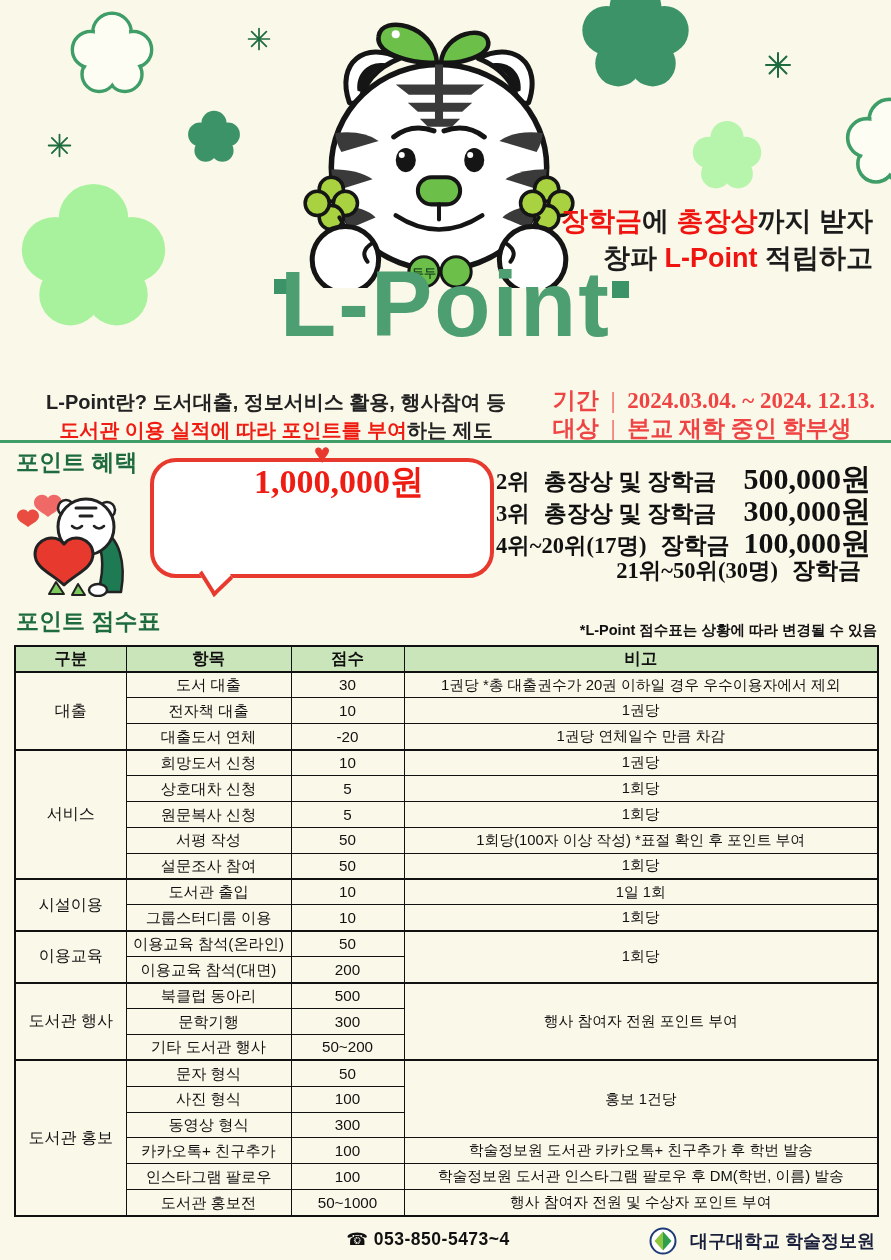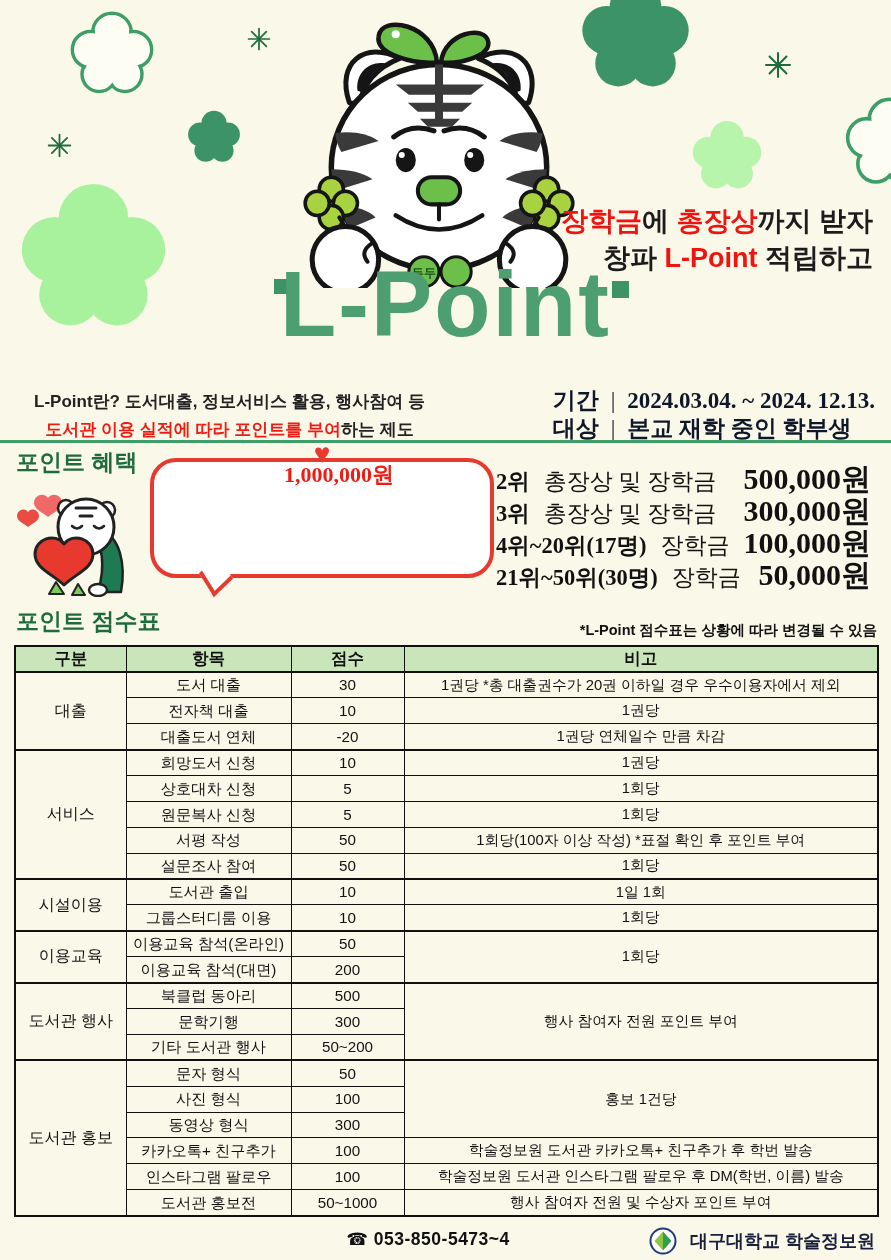--- a/index.html
+++ b/index.html
@@ -18,57 +18,57 @@
   }
   .slogan {
     position:absolute; top:203px; right:18px; text-align:right;
     font-size:27px; font-weight:800; line-height:37px; color:#1c1c1c;
   }
   .slogan .red { color:#f01410; }
   .green-square { position:absolute; background:#3c9367; }
 
   
   .intro-left {
-    position:absolute; left:34px; top:388px; font-size:17px; font-weight:600;
+    position:absolute; left:46px; top:388px; font-size:20px; font-weight:600;
     line-height:28px; color:#222;
   }
   .intro-left .red { color:#ee1c12; font-weight:700; }
   .intro-right {
     position:absolute; right:16px; top:387px; text-align:left;
     font-family:"Liberation Serif","DejaVu Serif",serif;
-    font-size:23px; font-weight:600; line-height:28px; color:#0f172a;
+    font-size:23px; font-weight:600; line-height:28px; color:#ef4444;
   }
   .intro-right .sep { padding:0 12px; font-weight:400; }
   .divider { position:absolute; left:0; top:440px; width:891px; height:3px; background:#3f9e68; }
 
   
   .section-heading { position:absolute; font-size:23px; font-weight:700; color:#1e6b3e; }
   .bubble {
     position:absolute; left:150px; top:458px; width:344px; height:120px;
     background:#fff; border:4.5px solid #e8392f; border-radius:26px; text-align:center;
   }
   .bubble-heart { position:absolute; top:-22px; left:50%; transform:translateX(-50%); font-size:28px; color:#e8392f; line-height:1; }
   .bubble-line1 {
     margin-top:16px; font-family:"Liberation Serif","DejaVu Serif",serif;
     font-size:31px; font-weight:600; color:#111; line-height:1.25;
   }
   .bubble-amount {
     font-family:"Liberation Serif","DejaVu Serif",serif;
-    font-size:22px; font-weight:700; color:#ee1c12; line-height:1.2;padding-left:34px;
+    font-size:34px; font-weight:700; color:#ee1c12; line-height:1.2;padding-left:34px;
   }
   .bubble-tail {
     position:absolute; left:48px; bottom:-15px; width:28px; height:26px; background:#fff;
     border-right:4.5px solid #e8392f; border-bottom:4.5px solid #e8392f;
     transform:rotate(58deg) skew(12deg);
   }
   .prize-list { position:absolute; right:20px; top:459px; width:375px; }
   .prize-row { display:flex; justify-content:flex-end; align-items:baseline; height:32px; white-space:nowrap; }
   .prize-row span { font-family:"Liberation Serif","DejaVu Serif",serif; color:#111; }
   .prize-rank { font-size:22.5px; font-weight:600; margin-right:14px; }
-  .prize-label { font-size:23px; font-weight:400; margin-right:10px; }
+  .prize-label { font-size:23px; font-weight:700; margin-right:10px; }
   .prize-amount { font-size:30px; font-weight:700; width:168px; text-align:right; }
 
   
   .table-note { position:absolute; right:14px; top:621px; font-size:14.5px; font-weight:700; color:#111; }
   .score-table-wrap { position:absolute; left:14px; top:645px; width:742px; }
   table { border-collapse:collapse; width:863px; table-layout:fixed; }
   th, td {
     border:1.4px solid #111; text-align:center; vertical-align:middle;
     height:25.9px; padding:0 3px; font-size:15.2px; color:#111; line-height:1.15;
     overflow:hidden;
@@ -279,21 +279,20 @@
         <span class="prize-amount">300,000원</span>
       </div>
       <div class="prize-row">
         <span class="prize-rank">4위~20위(17명)</span>
         <span class="prize-label">장학금</span>
         <span class="prize-amount">100,000원</span>
       </div>
       <div class="prize-row">
         <span class="prize-rank">21위~50위(30명)</span>
         <span class="prize-label">장학금</span>
-        <span class="prize-amount">50,000원</span>
       </div>
     </div>
 
   <div class="section-heading" style="left:16px;top:606px">포인트 점수표</div>
   <div class="table-note">*L-Point 점수표는 상황에 따라 변경될 수 있음</div>
 
   <div class="score-table-wrap">
     <table>
       <colgroup>
           <col style="width:111px">

